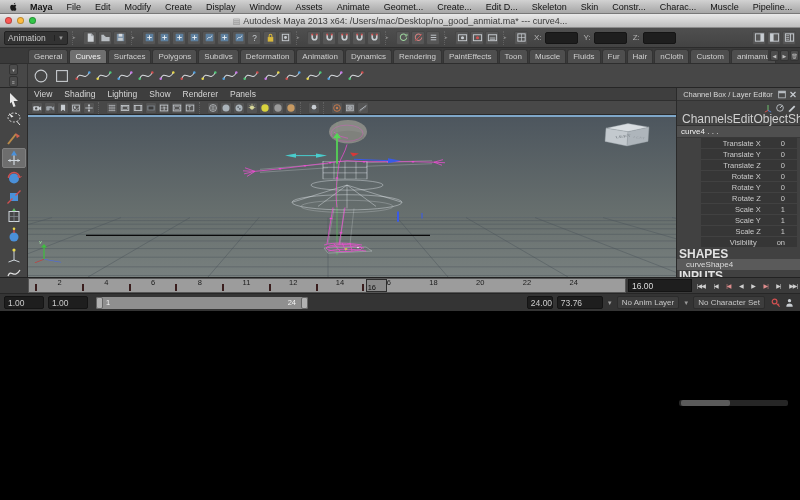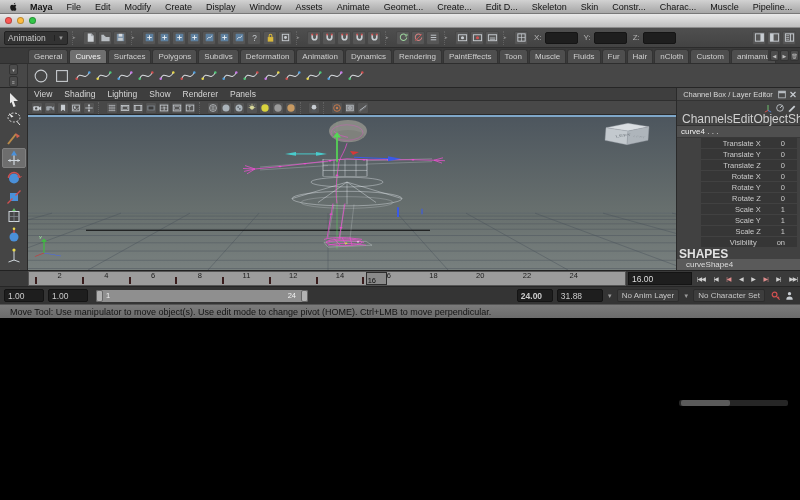--- a/index.html
+++ b/index.html
@@ -210,20 +210,21 @@
         <span class="mitem">Muscle</span>
         <span class="mitem">Pipeline...</span>
         <span class="mitem">Help</span>
       </span>
   </div>
 
   <div class="titlebar">
     <span class="tl red"></span>
     <span class="tl yel"></span>
     <span class="tl grn"></span>
+    <span class="title"><span class="docico">▤</span><span>Autodesk Maya 2013 x64: /Users/mac/Desktop/no_good_anmiat.ma* --- curve4...</span></span>
   </div>
 
   <div class="statusline">
     <span class="menuset">
       <span>Animation</span>
         <span class="dd">▼</span>
     </span>
     <span class="sdiv"></span>
     <span class="sgroup">
         <span class="icon">
@@ -1181,22 +1182,22 @@
   <div class="rangebar">
     <span class="rfield">1.00</span>
     <span class="rfield">1.00</span>
     <span class="rslider">
       <span class="rhandle l"></span>
       <span class="rlab l">1</span>
       <span class="rlab r">24</span>
       <span class="rhandle r"></span>
     </span>
     <span class="rspacer"></span>
-    <span class="rfield" style="width:36px;font-weight:bold;">24.00</span>
-    <span class="rfield" style="width:46px;">31.88</span>
+    <span class="rfield" style="width:26px;">24.00</span>
+    <span class="rfield" style="width:46px;">73.76</span>
     <span class="ddpre">▼</span>
     <span class="combo">
         <span>No Anim Layer</span>
       </span>
     <span class="ddpre">▼</span>
     <span class="combo">
         <span>No Character Set</span>
       </span>
     <span style="display:flex;gap:1px;">
         <span class="icon">
@@ -1208,18 +1209,15 @@
         <span class="icon">
           <svg viewBox="0 0 12 12">
             <circle cx="6" cy="4" r="1.8" fill="#c8cdd2"></circle>
             <path d="M2.5,10.5 a3.5,3.5 0 0 1 7,0 Z" fill="#c8cdd2"></path>
           </svg>
         </span>
       </span>
   </div>
 
 
-  <div class="helpline">
-    <span class="helptext">Move Tool: Use manipulator to move object(s). Use edit mode to change pivot (HOME).  Ctrl+LMB to move perpendicular.</span>
-  </div>
 
   <div class="bottomstrip"></div>
 </div>
 
 </body></html>

